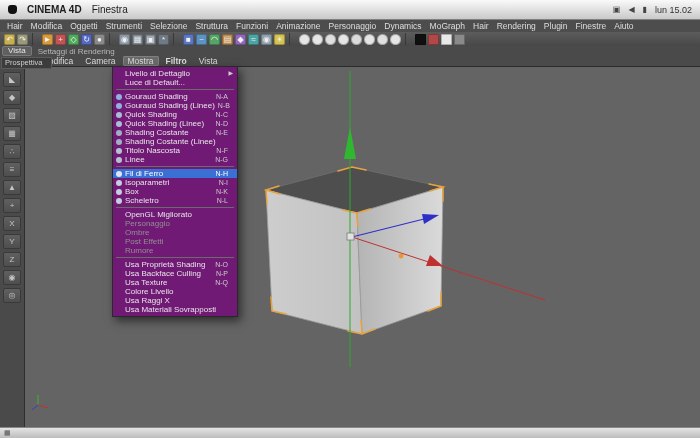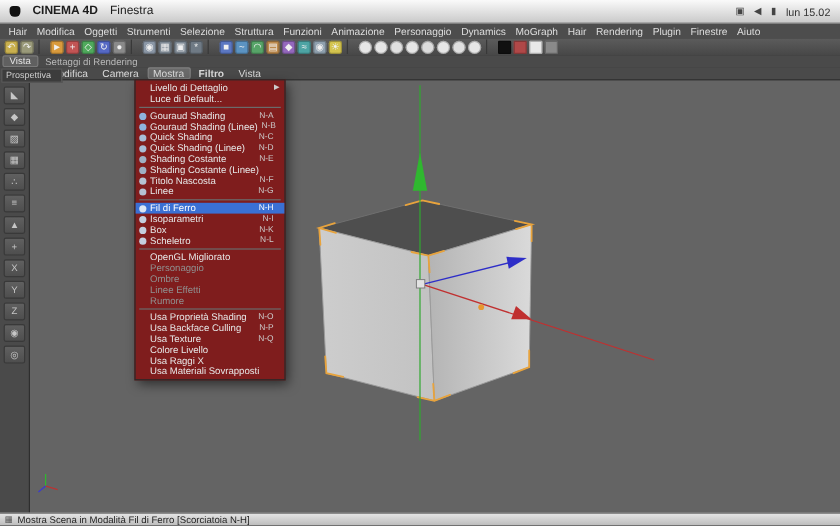--- a/index.html
+++ b/index.html
@@ -49,21 +49,21 @@
     border-right:1px solid #2e2e2e;display:flex;flex-direction:column;align-items:center;
     padding-top:6px;gap:3px;z-index:20}
   .lti{width:16px;height:13px;flex:none;color:#c6c6c6;font-size:8px;line-height:13px;
     text-align:center;background:linear-gradient(#606060,#4e4e4e);
     border:1px solid #393939;border-radius:2px}
   
   .viewport{position:absolute;left:24px;top:66px;right:0;bottom:10px;background:#646464;
     border-top:1px solid #2b2b2b}
   .viewport svg{position:absolute;left:0;top:0}
   
-  .menu{position:absolute;left:112px;top:66px;width:124px;background:#7f1d1d;
+  .menu{position:absolute;left:112px;top:66px;width:124px;background:#701a75;
     border:1px solid #292929;box-shadow:3px 4px 9px rgba(0,0,0,.55);padding:2px 0;
     z-index:50;font-size:8px;color:#e6e6e6}
   .mi{display:flex;align-items:center;height:9px;line-height:9px;padding:0 4px 0 3px;gap:3px;white-space:nowrap}
   .mi-swatch{width:6px;height:6px;border-radius:50%;flex:none;background:transparent}
   .mi-short{margin-left:auto;font-size:7px;color:#cccccc}
   .mi-sub{font-size:6px;color:#cccccc;margin-left:2px}
   .mi.hl{background:#3a70d4;color:#ffffff}
   .mi.hl .mi-short{color:#ffffff}
   .mi.dis{color:#909090}
   .menu-sep{height:1px;background:#6b6b6b;margin:2px 3px}
@@ -330,21 +330,21 @@
     <span class="mi-sub"></span>
   </div>
     <div class="mi dis">
     <span class="mi-swatch"></span>
     <span class="mi-label">Ombre</span>
     <span class="mi-short"></span>
     <span class="mi-sub"></span>
   </div>
     <div class="mi dis">
     <span class="mi-swatch"></span>
-    <span class="mi-label">Linee Effetti</span>
+    <span class="mi-label">Post Effetti</span>
     <span class="mi-short"></span>
     <span class="mi-sub"></span>
   </div>
     <div class="mi dis">
     <span class="mi-swatch"></span>
     <span class="mi-label">Rumore</span>
     <span class="mi-short"></span>
     <span class="mi-sub"></span>
   </div>
     <div class="menu-sep"></div>
@@ -381,14 +381,13 @@
     <div class="mi">
     <span class="mi-swatch"></span>
     <span class="mi-label">Usa Materiali Sovrapposti</span>
     <span class="mi-short"></span>
     <span class="mi-sub"></span>
   </div>
   </div>
 
 <div class="statusbar">
   <span class="st-icon">▦</span>
-  <span>Mostra Scena in Modalità Fil di Ferro [Scorciatoia N-H]</span>
 </div>
 
 </body></html>

